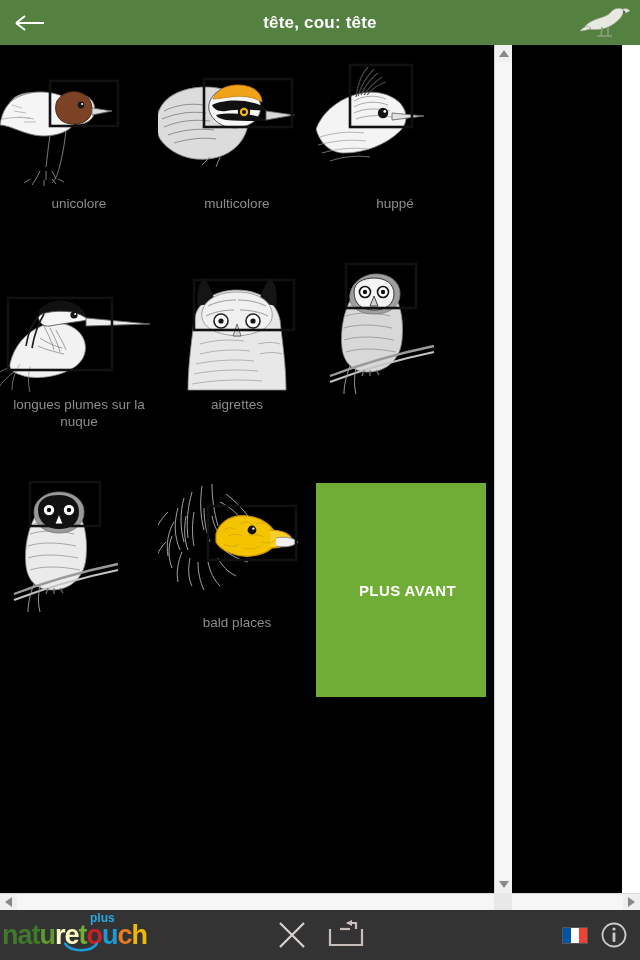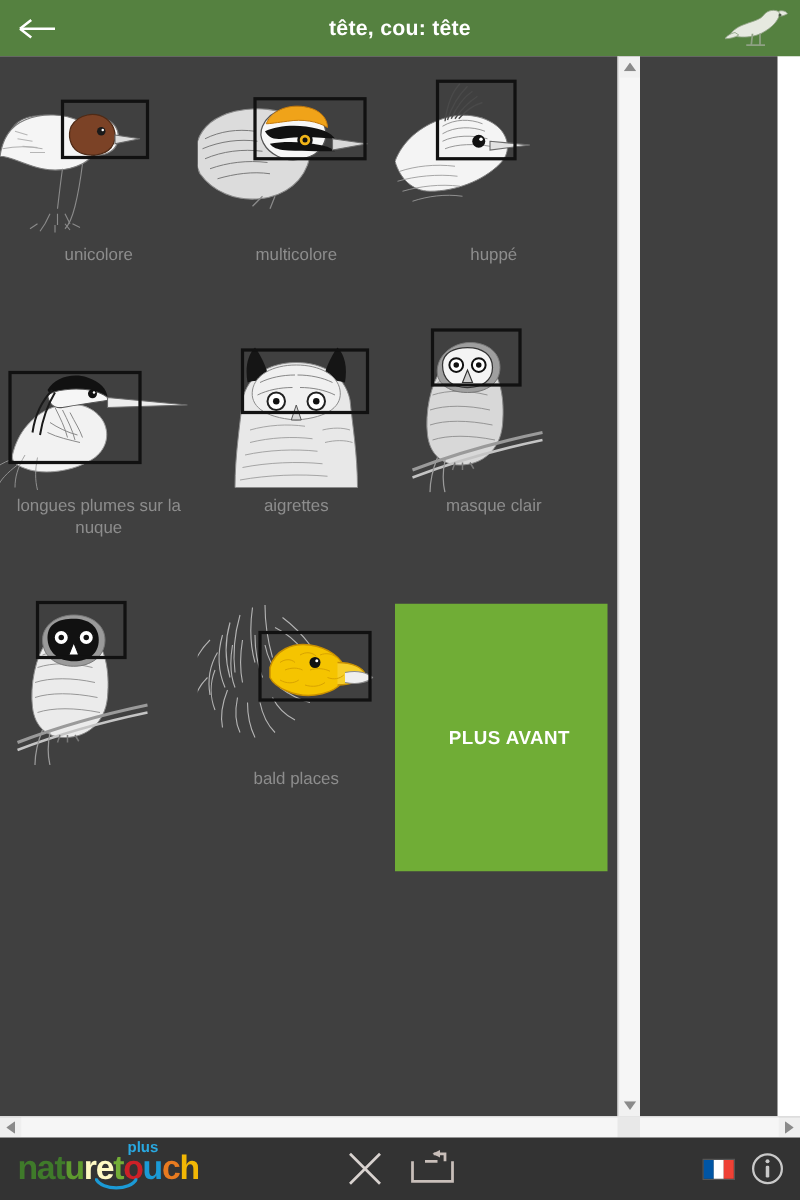--- a/index.html
+++ b/index.html
@@ -59,21 +59,21 @@
     align-items: center;
     justify-content: center;
   }
 
   
   .content {
     position: absolute;
     top: 45px; left: 0;
     width: 622px;
     height: 848px;
-    background: #404040;
+    background: #000000;
     overflow: hidden;
   }
   .grid {
     position: relative;
     width: 622px;
   }
   .row {
     display: flex;
     width: 622px;
   }
@@ -189,21 +189,21 @@
     left: 0;
     top: 910px;
     width: 640px;
     height: 50px;
     background: #333333;
     display: flex;
     align-items: center;
   }
   .logo {
     position: absolute;
-    left: 14px;
+    left: 2px;
     top: 50%;
     transform: translateY(-50%);
     display: flex;
     align-items: flex-start;
     font-size: 27px;
     font-weight: bold;
     letter-spacing: -1px;
     line-height: 1;
     position: absolute;
   }
@@ -447,21 +447,20 @@
 
               <path d="M14 122 C40,112 80,100 118,92" stroke="#9a9a9a" stroke-width="2.4" fill="none"></path>
               <path d="M14 128 C40,118 80,106 118,98" stroke="#c4c4c4" stroke-width="2" fill="none"></path>
 
               <path d="M48 116 l-2,6 M54 116 l0,6 M60 116 l3,5" stroke="#777" stroke-width="1.2" fill="none"></path>
 
               <path d="M34 112 C30,122 28,132 28,140 M40 114 C38,124 38,132 40,140" stroke="#9a9a9a" stroke-width="1" fill="none"></path>
               <rect x="30" y="10" width="70" height="44" fill="none" stroke="#111111" stroke-width="2.6"></rect>
             </svg>
           </div>
-          <div class="caption">masque clair</div>
         </div>
 
         <div class="cell spacer"></div>
       </div>
 
       <div class="row row3">
 
         <div class="cell">
           <div class="thumb">
             <svg width="158" height="140" viewBox="0 0 158 140">

